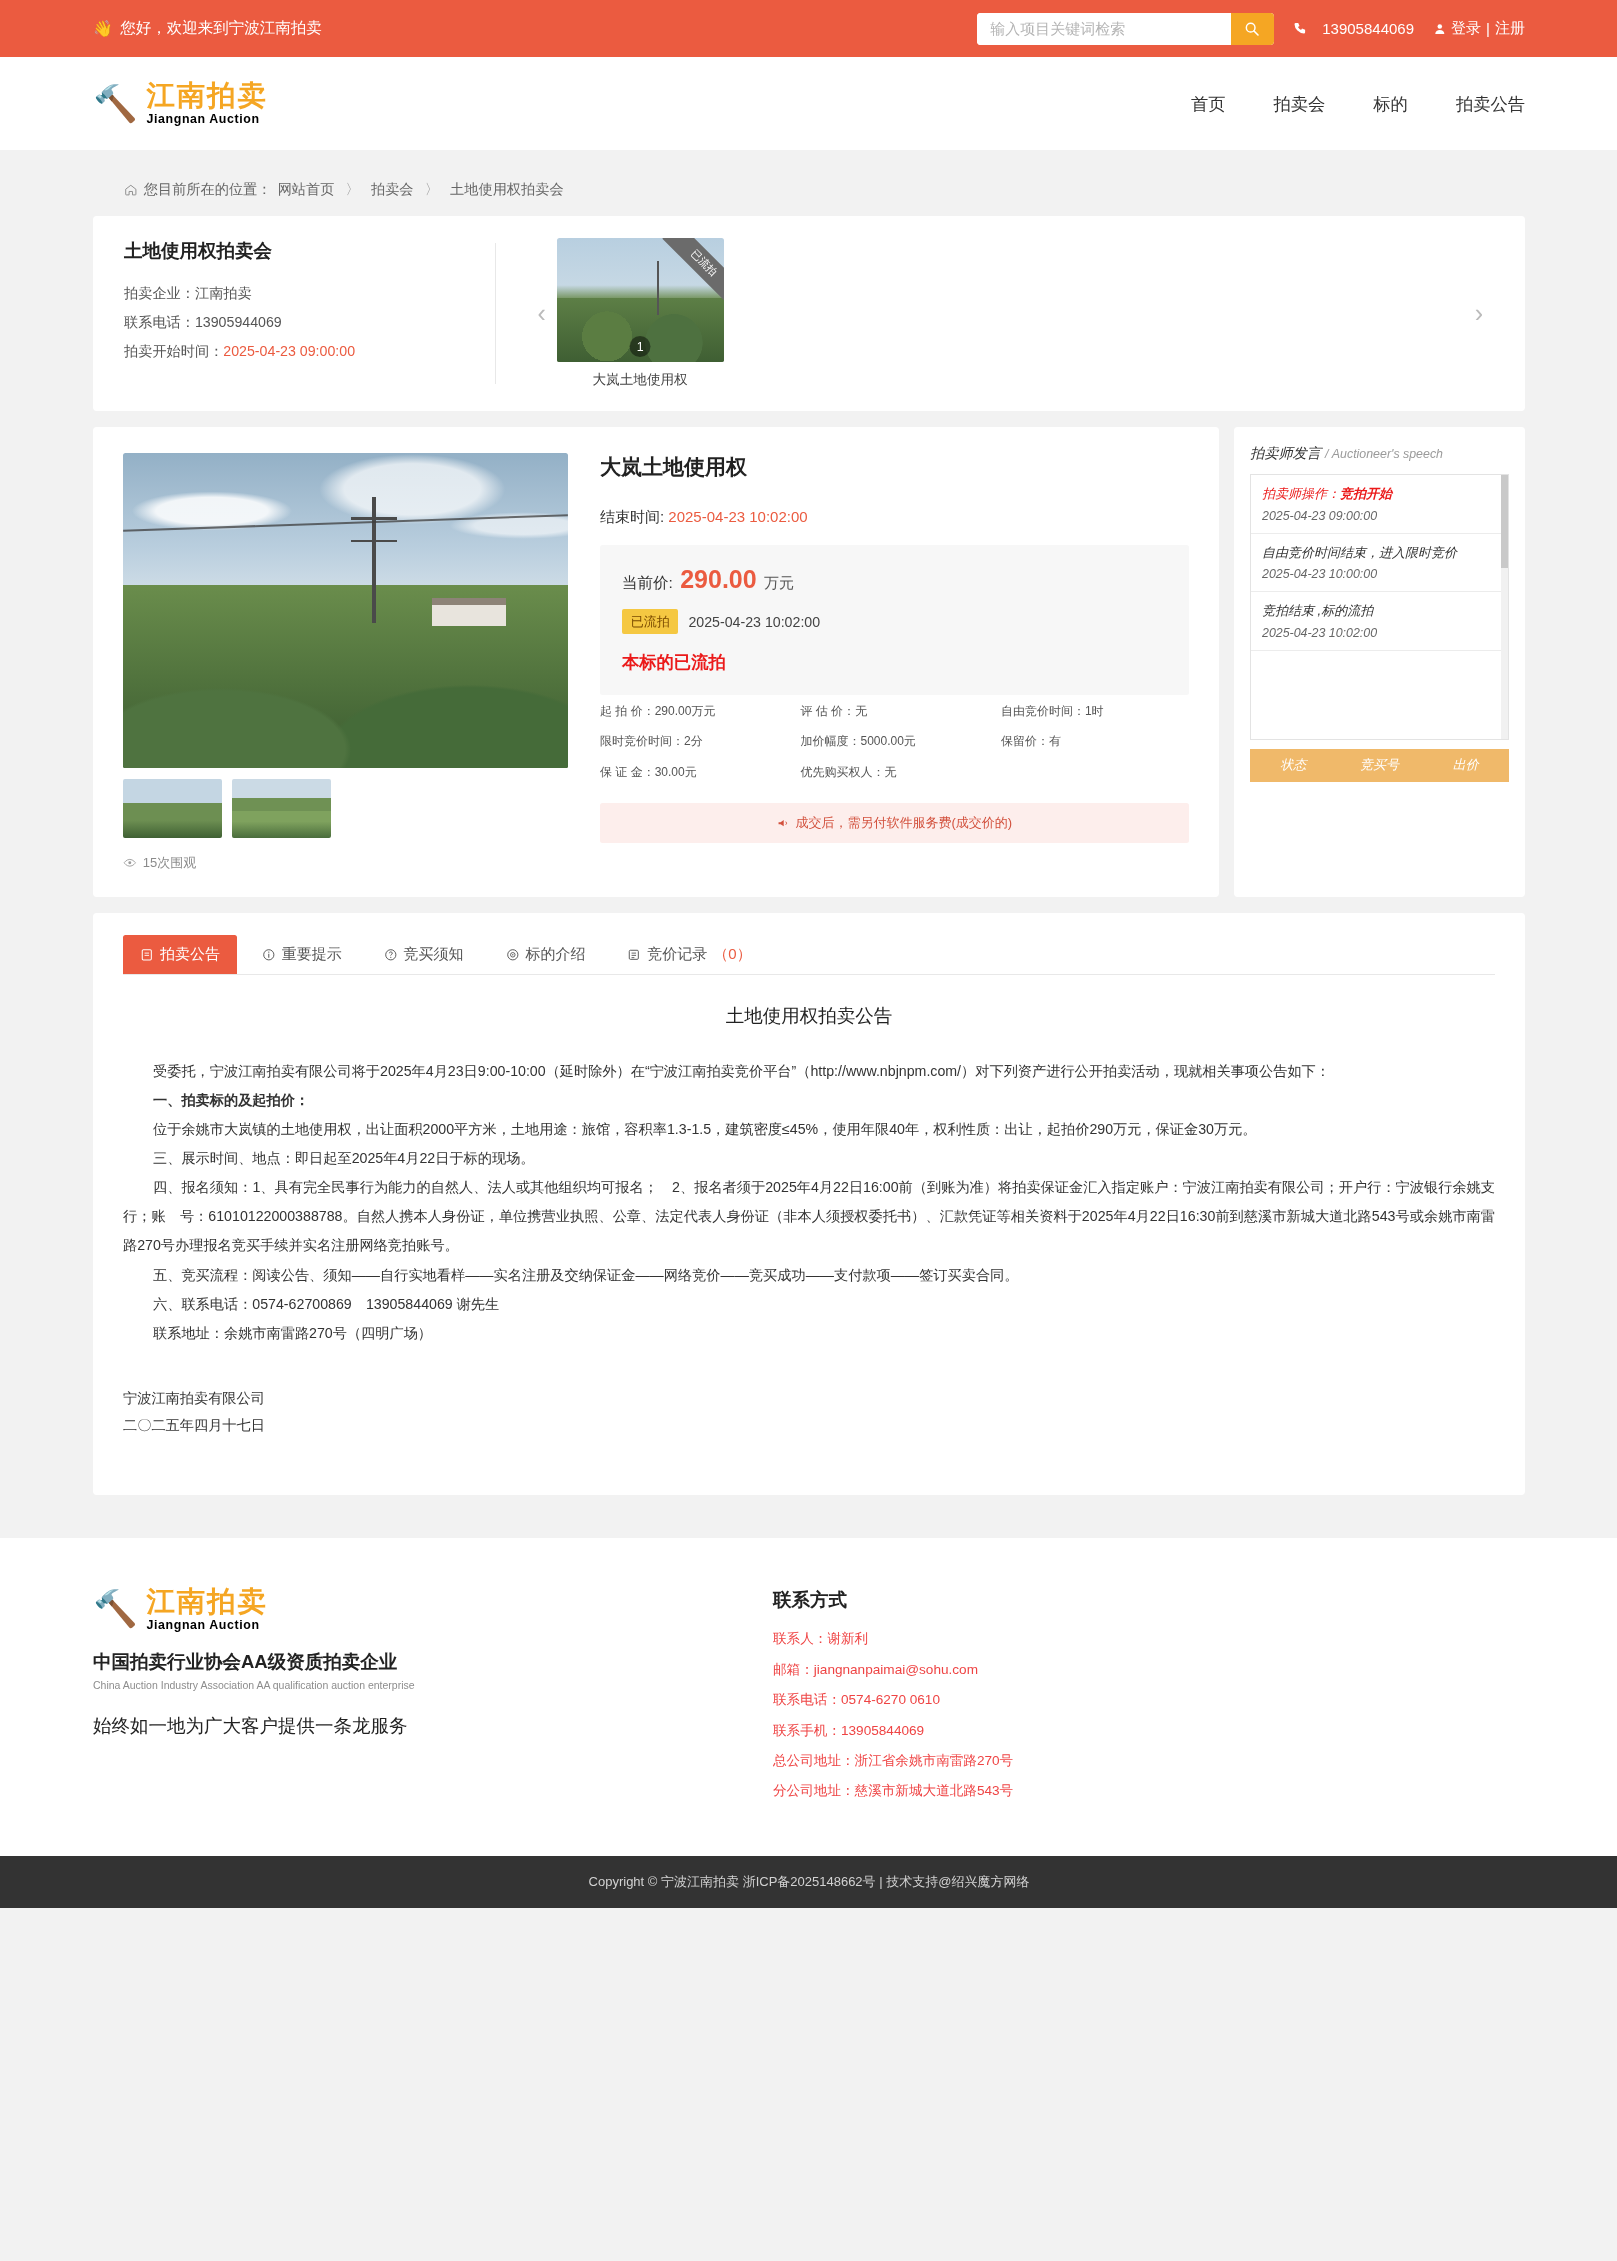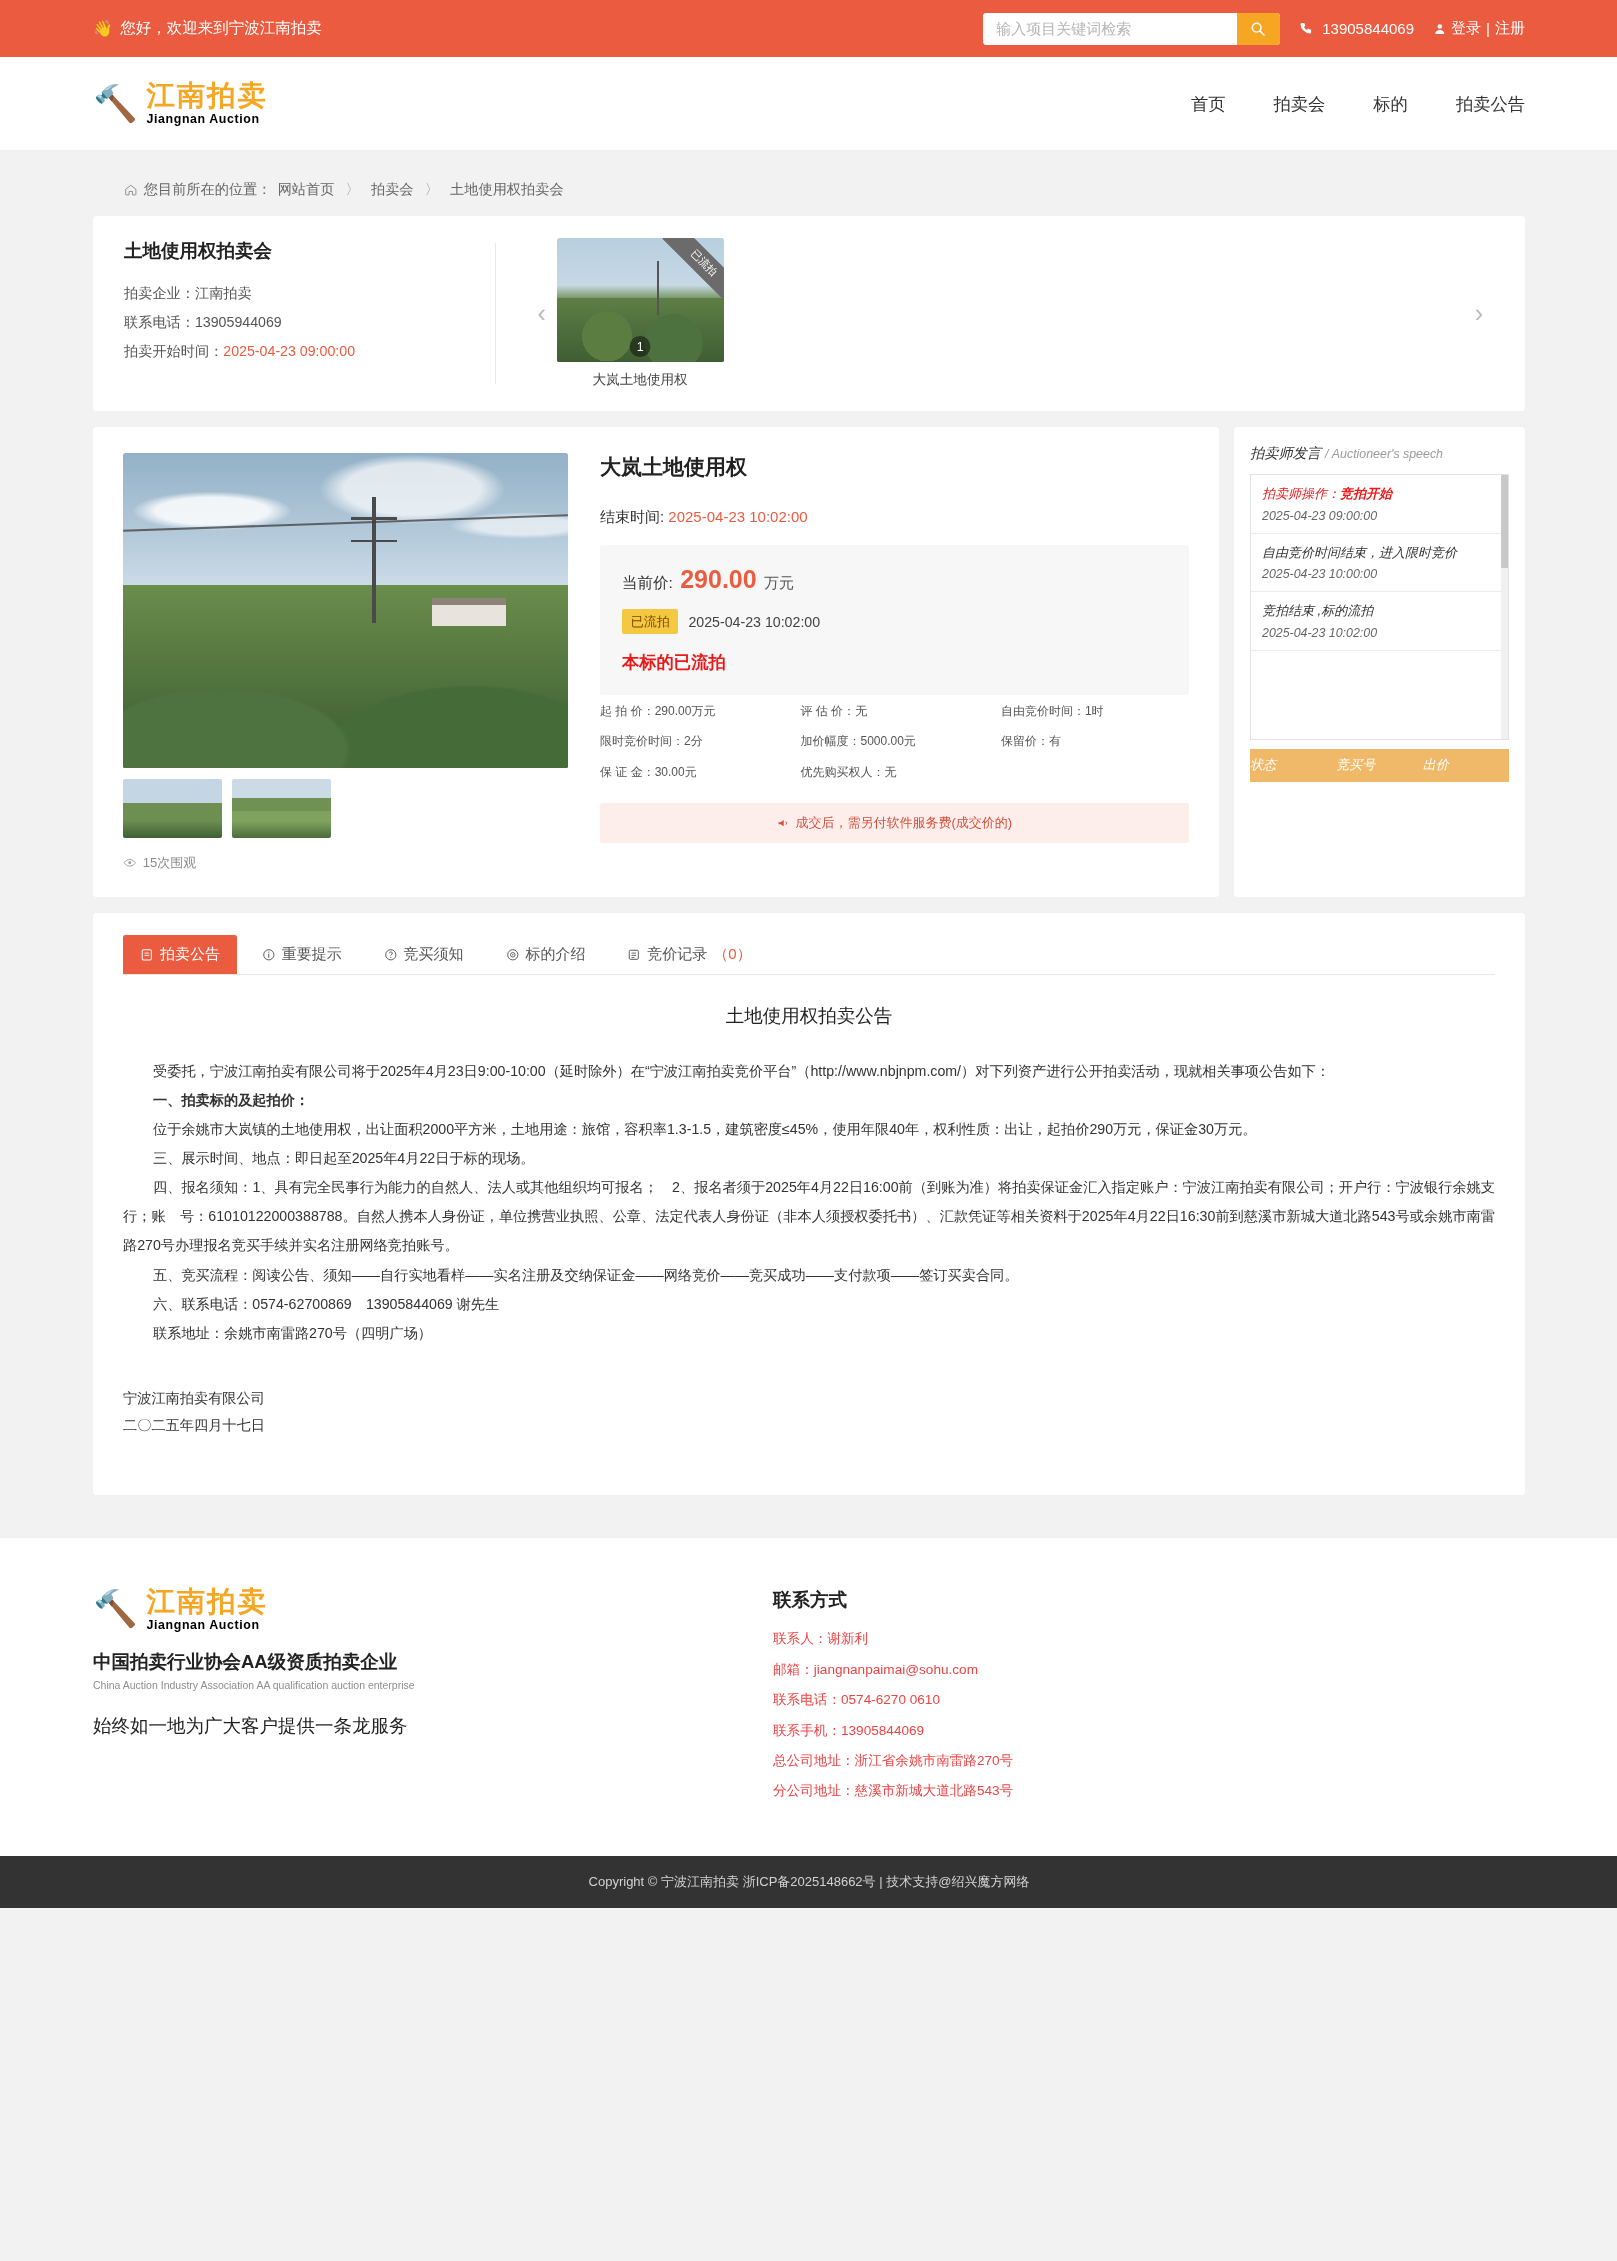--- a/index.html
+++ b/index.html
@@ -49,21 +49,21 @@
     font-family: "Liberation Sans", sans-serif;
   }
   .search-wrap input::placeholder { color: #b5b5b5; }
   .search-btn {
     width: 43px; height: 32px;
     background: #f5a623;
     display: flex; align-items: center; justify-content: center;
     cursor: pointer;
   }
   .search-btn svg { width: 16px; height: 16px; }
-  .phone-wrap { display: flex; align-items: center; gap: 9px; font-size: 15px; }
+  .phone-wrap { display: flex; align-items: center; gap: 15px; font-size: 15px; }
   .login-wrap { display: flex; align-items: center; gap: 5px; font-size: 15px; }
 
   
   .header {
     height: 93px;
     background: #fff;
     display: flex;
     align-items: center;
     padding: 0 93px;
   }
@@ -241,21 +241,21 @@
   .speech-item .l1 { font-size: 13px; margin-bottom: 5.6px; }
   .speech-item .l1 .hl { color: #eb1a1a; font-weight: bold; }
   .speech-item .l1.red { color: #eb1a1a; }
   .speech-item .l2 { font-size: 12.4px; color: #666; }
   .speech-scroll {
     position: absolute; right: 0; top: 0; width: 7.4px; height: 100%; background: #f1f1f1;
   }
   .speech-scroll i { display: block; width: 7.4px; height: 93px; background: #c9c9c9; }
   .bid-head {
     display: grid; grid-template-columns: 1fr 1fr 1fr;
-    background: #f0b96a; color: #fff; font-size: 13px; text-align: left;
+    background: #f0b96a; color: #fff; font-size: 13px; text-align: center;
     padding: 7.4px 0; margin-top: 8.7px;
   }
 
   
   .tabs-card { background: #fff; border-radius: 3.7px; margin-top: 16px; padding: 22px 30px 56px 30px; }
   .tabs { display: flex; gap: 7.4px; border-bottom: 0.6px solid #e8e8e8; padding-bottom: 0; }
   .tab {
     padding: 10px 17.3px; font-size: 15px; color: #555; cursor: pointer;
     display: flex; align-items: center; gap: 6.2px; border-radius: 2.5px 2.5px 0 0;
   }

